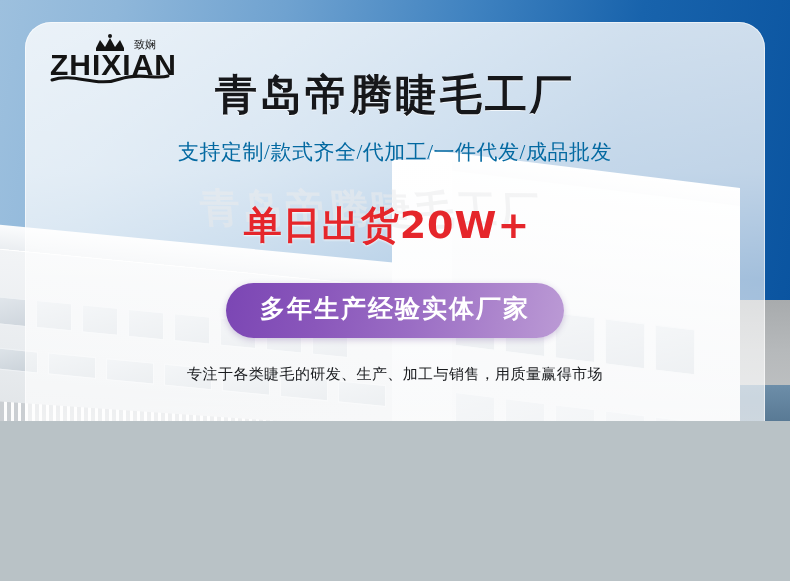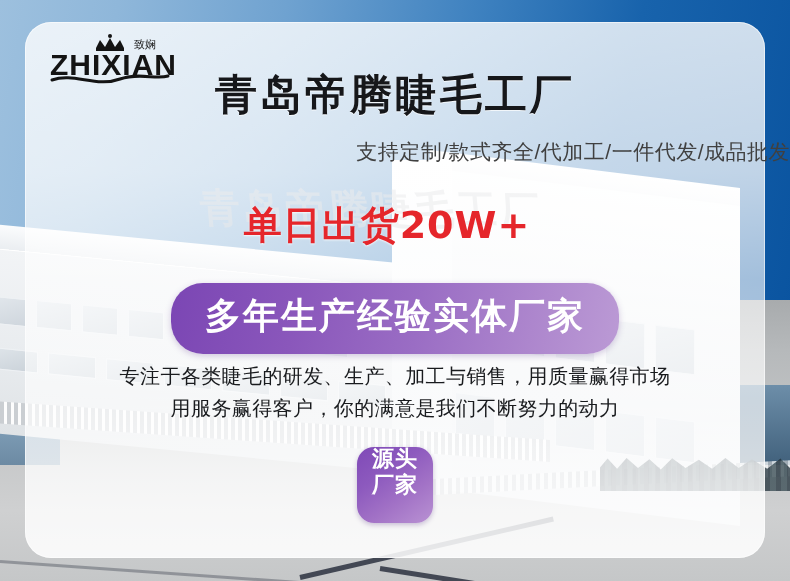--- a/index.html
+++ b/index.html
@@ -2,21 +2,21 @@
 <html><head>
 <meta charset="utf-8">
 <style>
   html,body{margin:0;padding:0;}
   body{
     width:790px;height:581px;overflow:hidden;
     font-family:"Liberation Sans","DejaVu Sans",sans-serif;
     background:#b9c2c6;
   }
   #banner{
-    position:relative;width:790px;height:581px;overflow:hidden;
+    position:relative;width:790px;height:421px;overflow:hidden;
     background:#c9ced1;
   }
 
   
   .bg{position:absolute;inset:0;overflow:hidden;}
   .sky{
     position:absolute;left:0;top:0;width:790px;height:330px;
     background:linear-gradient(100deg,#9dc0de 0%,#8fb7da 14%,#6fa2d0 34%,#3f82c0 56%,#1863ac 76%,#0a54a0 100%);
   }
   .ground{
@@ -126,42 +126,42 @@
   .logo svg{display:block;}
 
   .title{
     position:absolute;left:0;right:0;top:74px;text-align:center;
     font-family:"DejaVu Sans","Liberation Sans",sans-serif;
     font-size:42px;font-weight:bold;color:#16171a;
     letter-spacing:3px;line-height:1;
     text-shadow:0 1px 0 rgba(255,255,255,.7);
   }
   .subtitle{
-    position:absolute;left:0;right:0;top:138px;text-align:right;
-    font-size:21px;color:#404040;letter-spacing:.5px;
-    font-family:Liberation Sans, sans-serif;
+    position:absolute;left:0;right:0;top:138px;text-align:center;
+    font-size:21px;color:#0369a1;letter-spacing:.5px;
+    font-family:Liberation Serif, serif;
   }
   .redline{
     position:absolute;left:0;right:16px;top:200px;text-align:center;
     font-family:"DejaVu Sans","Liberation Sans",sans-serif;
     font-size:38px;font-weight:bold;color:#e5262b;letter-spacing:1px;
     text-shadow:0 1px 2px rgba(255,255,255,.8);
   }
   .pill-wrap{position:absolute;left:0;right:0;top:283px;text-align:center;}
   .pill{
     display:inline-block;padding:9px 34px 13px;border-radius:32px;
     background:linear-gradient(100deg,#7b46b4 0%,#8a57bb 28%,#9a6dc4 55%,#ad86cd 80%,#bb9ad5 100%);
-    color:#ffffff;font-size:36px;font-weight:bold;letter-spacing:2px;
+    color:#ffffff;font-size:25px;font-weight:bold;letter-spacing:2px;
     font-family:"DejaVu Sans","Liberation Sans",sans-serif;
     box-shadow:0 2px 6px rgba(90,50,140,.25);
   }
   .desc{
     position:absolute;left:0;right:0;top:362px;text-align:center;
-    font-size:20px;color:#191b1e;line-height:1.62;letter-spacing:.4px;
-    font-family:Liberation Mono, monospace;
+    font-size:15px;color:#191b1e;line-height:1.62;letter-spacing:.4px;
+    font-family:Liberation Serif, serif;
   }
   .desc div{display:block;}
 
   .badges{
     position:absolute;left:0;right:0;top:447px;
     display:flex;justify-content:center;gap:13px;
   }
   .badge{
     width:76px;height:76px;border-radius:17px;
     background:linear-gradient(145deg,#7f49b7 0%,#8d5abe 35%,#a272c6 65%,#b992d3 100%);
@@ -262,21 +262,20 @@
     <div class="subtitle">支持定制/款式齐全/代加工/一件代发/成品批发</div>
 
     <div class="redline">单日出货20W+</div>
 
     <div class="pill-wrap">
       <span class="pill">多年生产经验实体厂家</span>
     </div>
 
     <div class="desc">
       <div>专注于各类睫毛的研发、生产、加工与销售，用质量赢得市场</div>
-      <div>用服务赢得客户，你的满意是我们不断努力的动力</div>
     </div>
 
     <div class="badges">
       <div class="badge">
         <span>源头</span>
         <span>厂家</span>
       </div>
     </div>
 
   </div>

